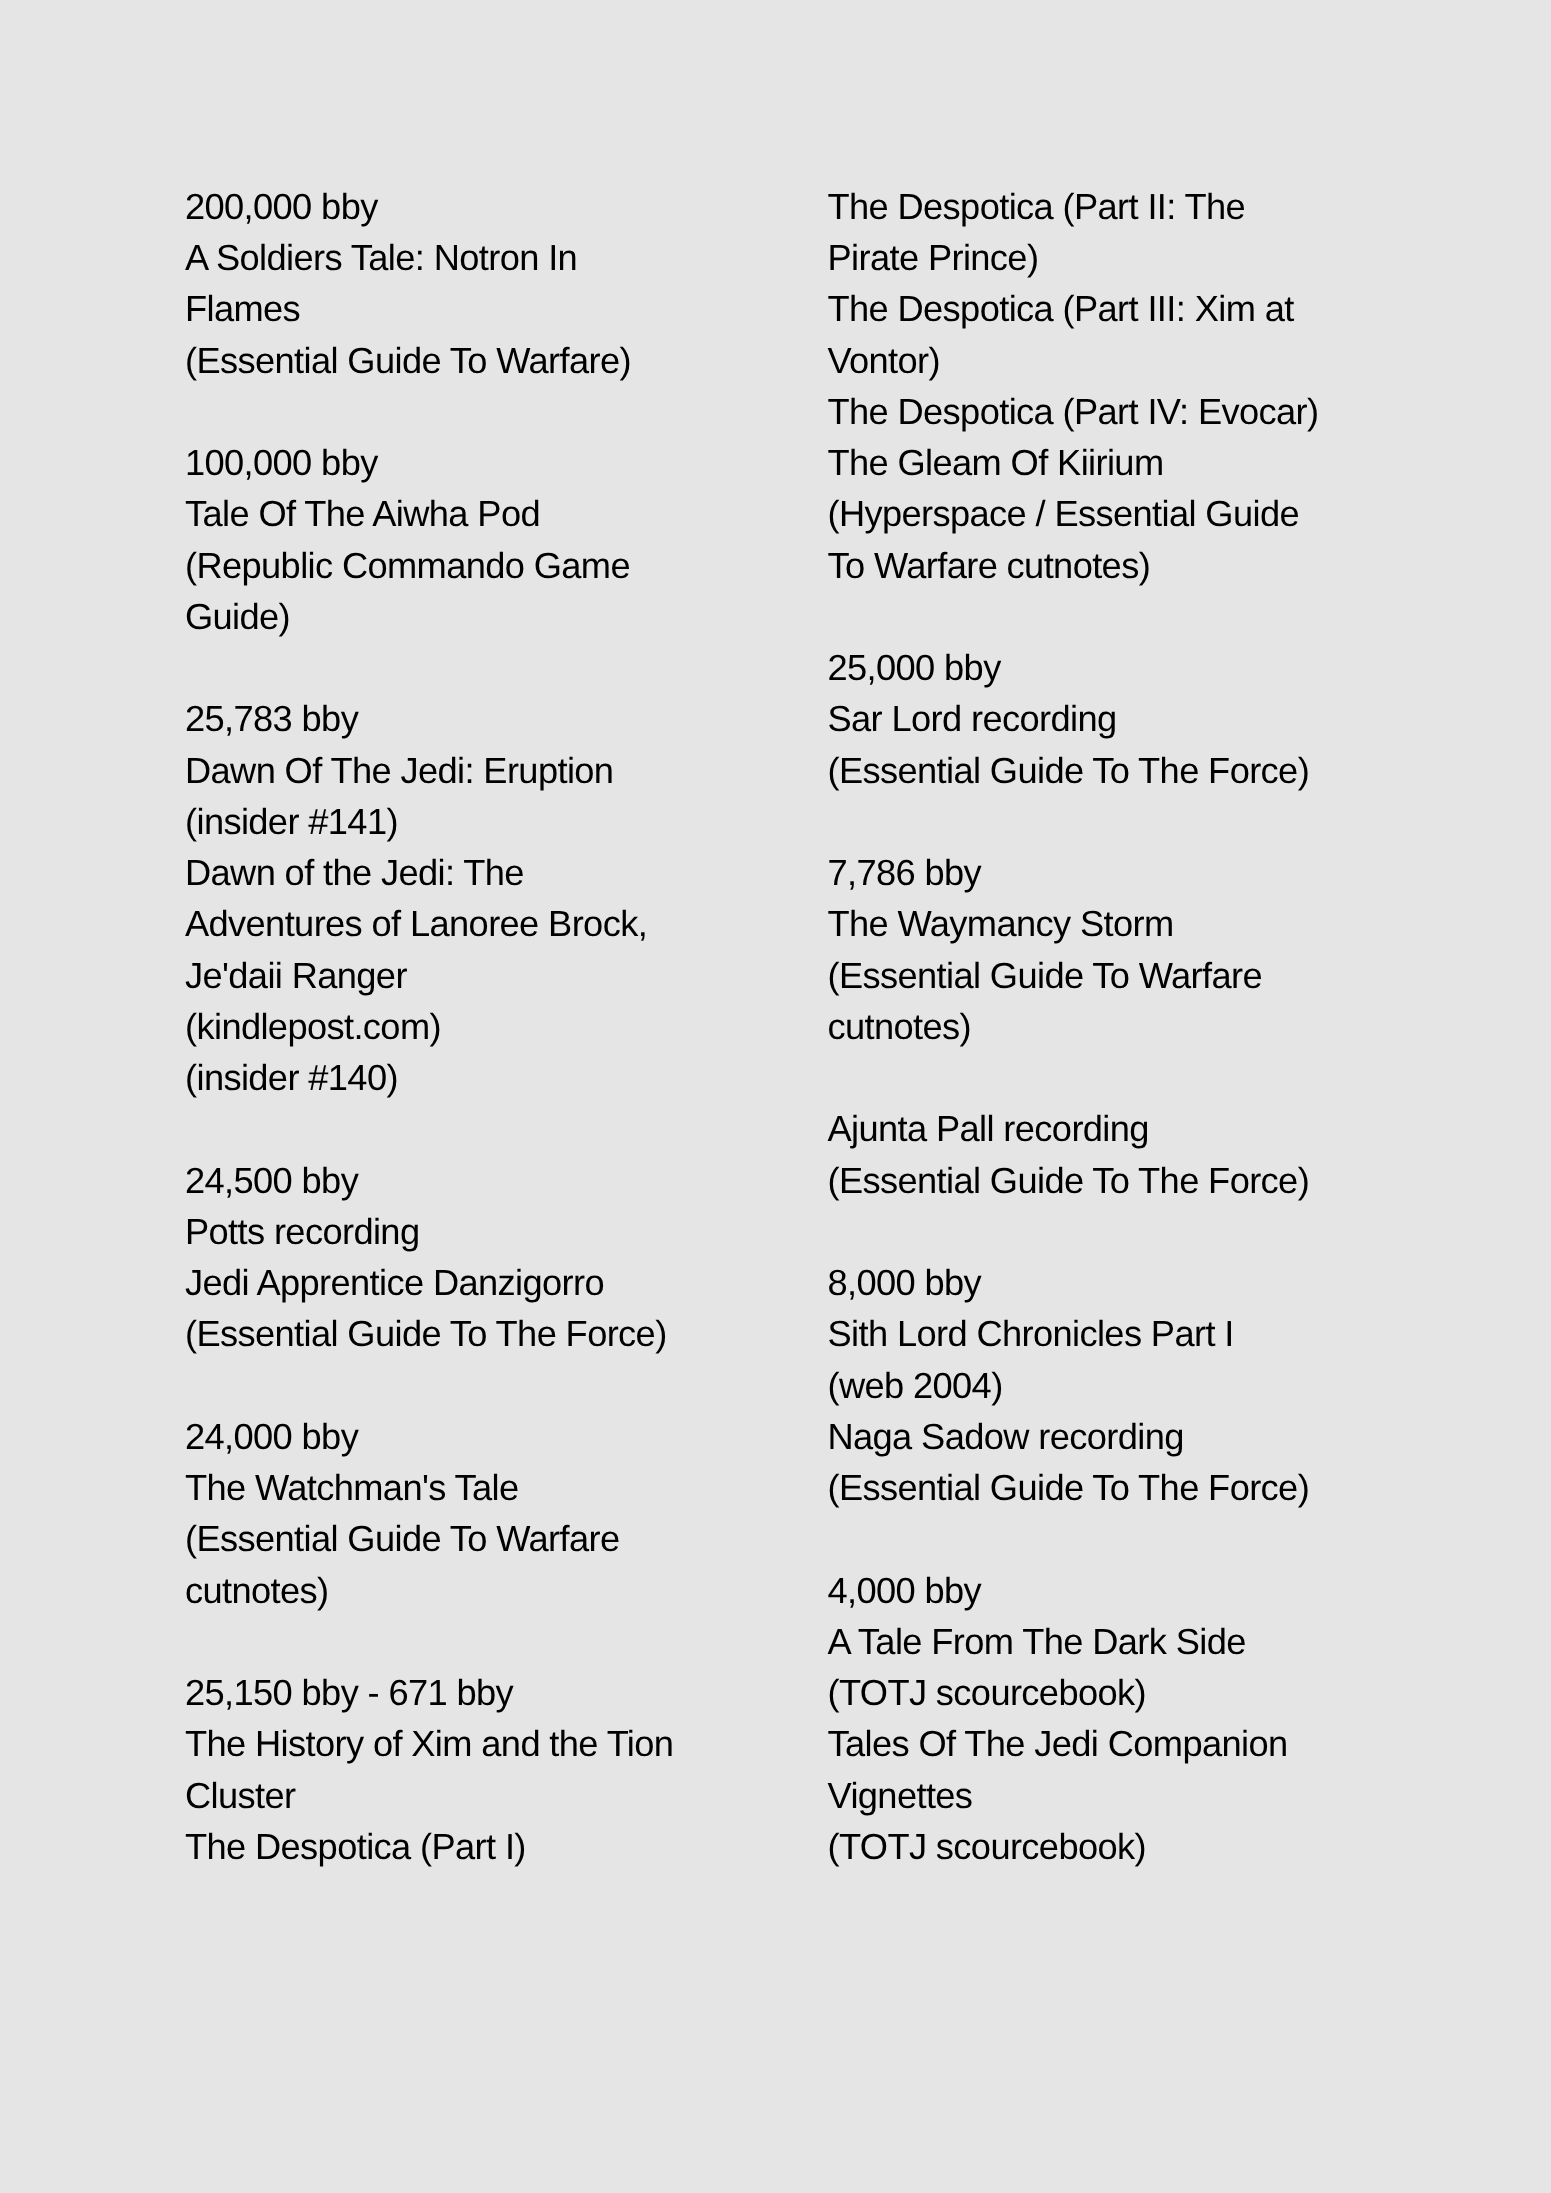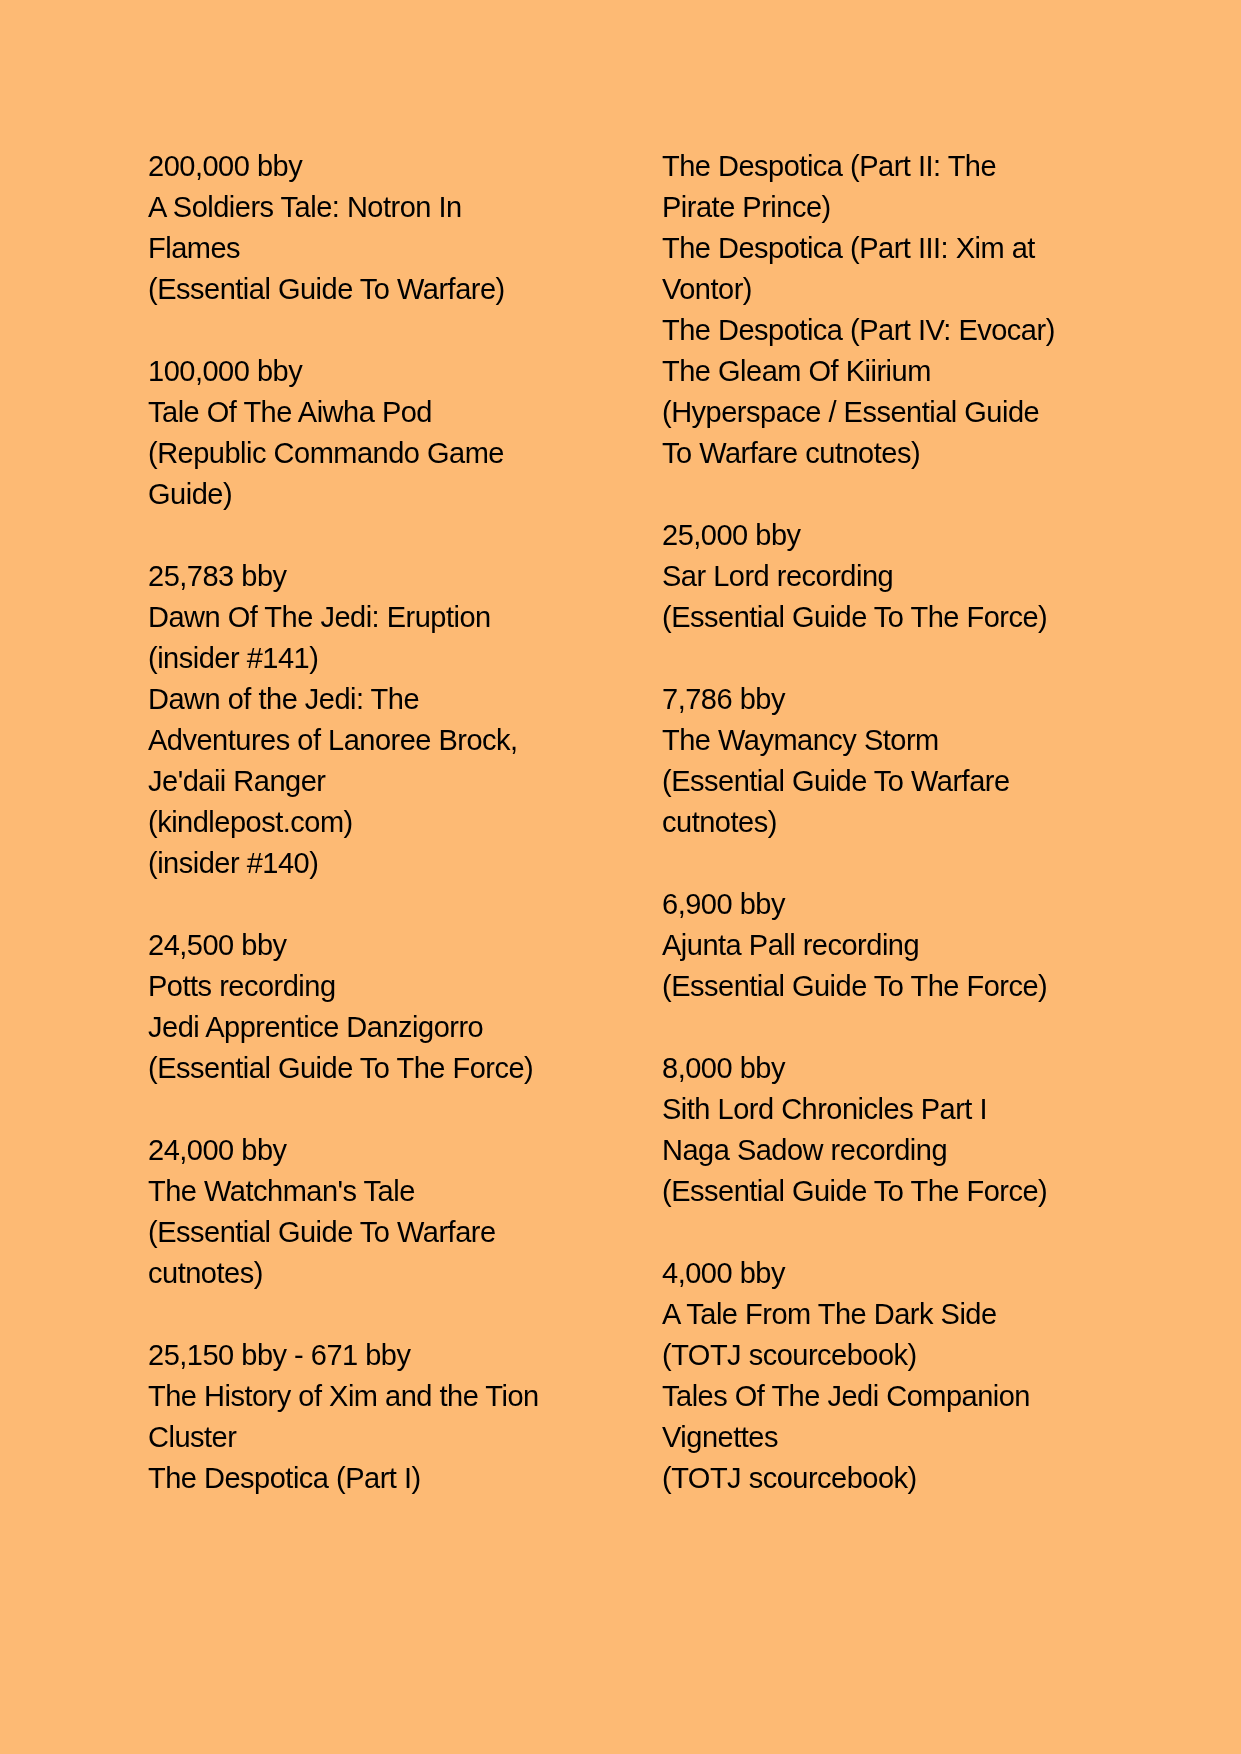--- a/index.html
+++ b/index.html
@@ -11,21 +11,21 @@
     height: 1754px;
     position: relative;
     background: #ffffff;
     color: #000000;
     font-family: "Liberation Sans", sans-serif;
     overflow: hidden;
   }
   .page {
     position: absolute;
     inset: 0;
-    background: #fdba74;
+    background: #e5e5e5;
   }
   .column {
     position: absolute;
     top: 146px;
     width: 452px;
   }
   .col-left  { left: 148px; }
   .col-right { left: 662px; }
   .line {
     height: 41px;
@@ -89,26 +89,26 @@
       <div class="line">&nbsp;</div>
       <div class="line"><span class="seg-regular">25,000 bby</span></div>
       <div class="line"><span class="seg-bold">Sar Lord recording</span></div>
       <div class="line"><span class="seg-regular">(Essential Guide To The Force)</span></div>
       <div class="line">&nbsp;</div>
       <div class="line"><span class="seg-regular">7,786 bby</span></div>
       <div class="line"><span class="seg-bold">The Waymancy Storm</span></div>
       <div class="line"><span class="seg-regular">(Essential Guide To Warfare</span></div>
       <div class="line"><span class="seg-regular">cutnotes)</span></div>
       <div class="line">&nbsp;</div>
-      <div class="line"><span class="seg-regular">6,900 bby</span></div>
       <div class="line"><span class="seg-bold">Ajunta Pall recording</span></div>
       <div class="line"><span class="seg-regular">(Essential Guide To The Force)</span></div>
       <div class="line">&nbsp;</div>
       <div class="line"><span class="seg-regular">8,000 bby</span></div>
       <div class="line"><span class="seg-bold">Sith Lord Chronicles Part </span><span class="seg-regular">I</span></div>
+      <div class="line"><span class="seg-regular">(web 2004)</span></div>
       <div class="line"><span class="seg-bold">Naga Sadow recording</span></div>
       <div class="line"><span class="seg-regular">(Essential Guide To The Force)</span></div>
       <div class="line">&nbsp;</div>
       <div class="line"><span class="seg-regular">4,000 bby</span></div>
       <div class="line"><span class="seg-bold">A Tale From The Dark Side</span></div>
       <div class="line"><span class="seg-regular">(TOTJ scourcebook)</span></div>
       <div class="line"><span class="seg-bold">Tales Of The Jedi Companion</span></div>
       <div class="line"><span class="seg-bold">Vignettes</span></div>
       <div class="line"><span class="seg-regular">(TOTJ scourcebook)</span></div>
     </div>

